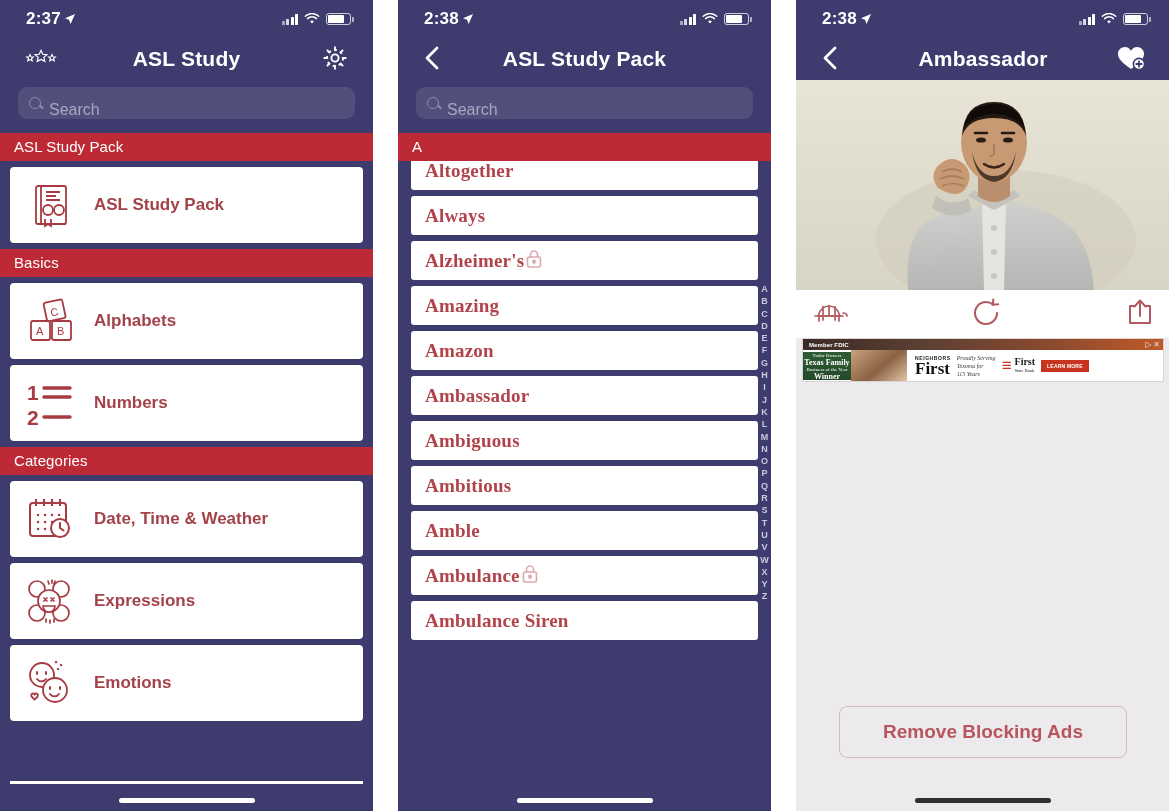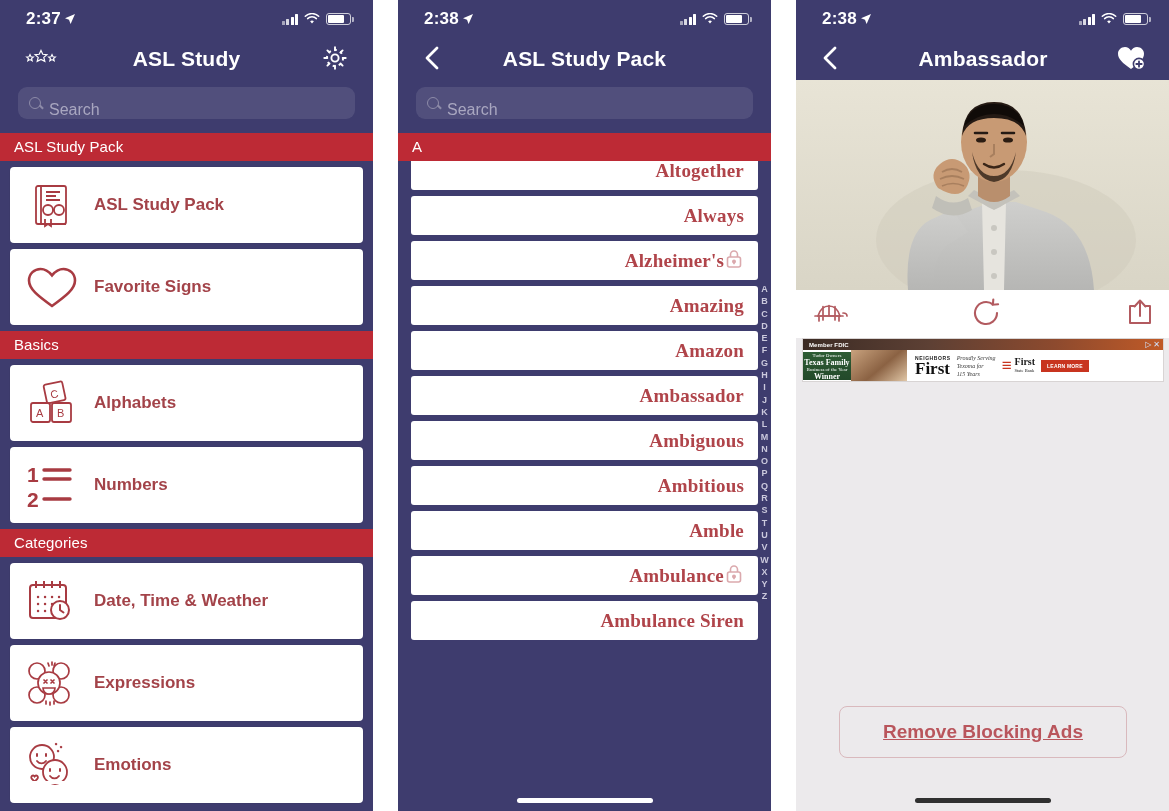--- a/index.html
+++ b/index.html
@@ -79,21 +79,21 @@
     padding: 10px 14px; min-height: 75px;
     box-shadow: 0 0 0 .5px rgba(0,0,0,.06);
   }
   .card .lbl { color: #a34349; font-size: 17px; font-weight: 600; }
   .card .ico { width: 56px; height: 56px; flex-shrink: 0; display:flex; align-items:center; justify-content:center;}
 
   
   .wrow {
     background: #ffffff; margin: 6px 13px; border-radius: 3px;
     height: 39px; display: flex; align-items: center;
-    padding: 0 14px; justify-content: flex-end;
+    padding: 0 14px; justify-content: flex-start;
   }
   .wrow .wlbl {
     color: #b0444a; font-size: 19px; font-weight: 700;
     font-family: "Liberation Serif", "DejaVu Serif", serif;
     letter-spacing: .2px;
   }
   .wordlist-clip { height: 644px; overflow: hidden; position: relative; }
 
   
   .alphaindex {
@@ -137,21 +137,21 @@
   .ad-learn { background:#c8341f; color:#fff; font-size:5px; font-weight:700; padding:3px 6px;
      margin-right:4px; letter-spacing:.2px; white-space:nowrap;}
   .ad-x { position:absolute; top:1px; right:3px; display:flex; gap:2px; align-items:center; z-index:3;}
   .ad-x .i { color:#cfe3ff; font-size:8px; }
 
   .rightbody { background:#eceaec; flex:1; position:relative; }
   .removebtn {
     position: absolute; left: 43px; right: 43px; top: 324px; height: 52px;
     border: 1px solid #d9b9bd; border-radius: 8px; background: transparent;
     color: #b9555c; font-size: 19px; font-weight: 700; cursor: pointer;
-    display:flex; align-items:center; justify-content:center;text-decoration:underline;
+    display:flex; align-items:center; justify-content:center;
   }
 
   
   .home {
     position: absolute; bottom: 8px; left: 50%; transform: translateX(-50%);
     width: 136px; height: 5px; border-radius: 3px; background: #ffffff;
   }
   .home.dark { background: #303030; }
   .p1 .bottomline { position:absolute; bottom:27px; left:10px; right:10px; height:3px; background:#fff; }
 </style>
@@ -222,28 +222,20 @@
           <path d="M15 7v38M15 45h25"></path>
           <path d="M20 13h14M20 17h10M20 21h14"></path>
           <circle cx="22" cy="31" r="5"></circle>
               <circle cx="33" cy="31" r="5"></circle>
               <path d="M27 31h1"></path>
           <path d="M19 40v7l3-2 3 2v-7"></path>
         </g>
           </svg>
       </span>
       <span class="lbl">ASL Study Pack</span>
-    </div>
-    <div class="card">
-      <span class="ico">
-        <svg width="56" height="50" viewBox="0 0 56 50">
-            <path d="M28 44C14 34 5 27 5 18.5 5 11.6 10.4 7 16.6 7c4 0 7.8 2 11.4 6.4C31.6 9 35.4 7 39.4 7 45.6 7 51 11.6 51 18.5 51 27 42 34 28 44z" fill="none" stroke="#a83b42" stroke-width="2.6"></path>
-          </svg>
-      </span>
-      <span class="lbl">Favorite Signs</span>
     </div>
 
     <div class="sect">Basics</div>
     <div class="card">
       <span class="ico">
         <svg width="54" height="52" viewBox="0 0 54 52">
             <g fill="none" stroke="#a83b42" stroke-width="1.8">
           <rect x="20" y="6" width="19" height="19" rx="2" transform="rotate(-12 29 15)"></rect>
           <text x="25" y="21" font-size="11" fill="#a83b42" stroke="none" font-family="Liberation Sans, sans-serif" transform="rotate(-12 29 15)">C</text>
           <rect x="6" y="26" width="19" height="19" rx="2"></rect>

